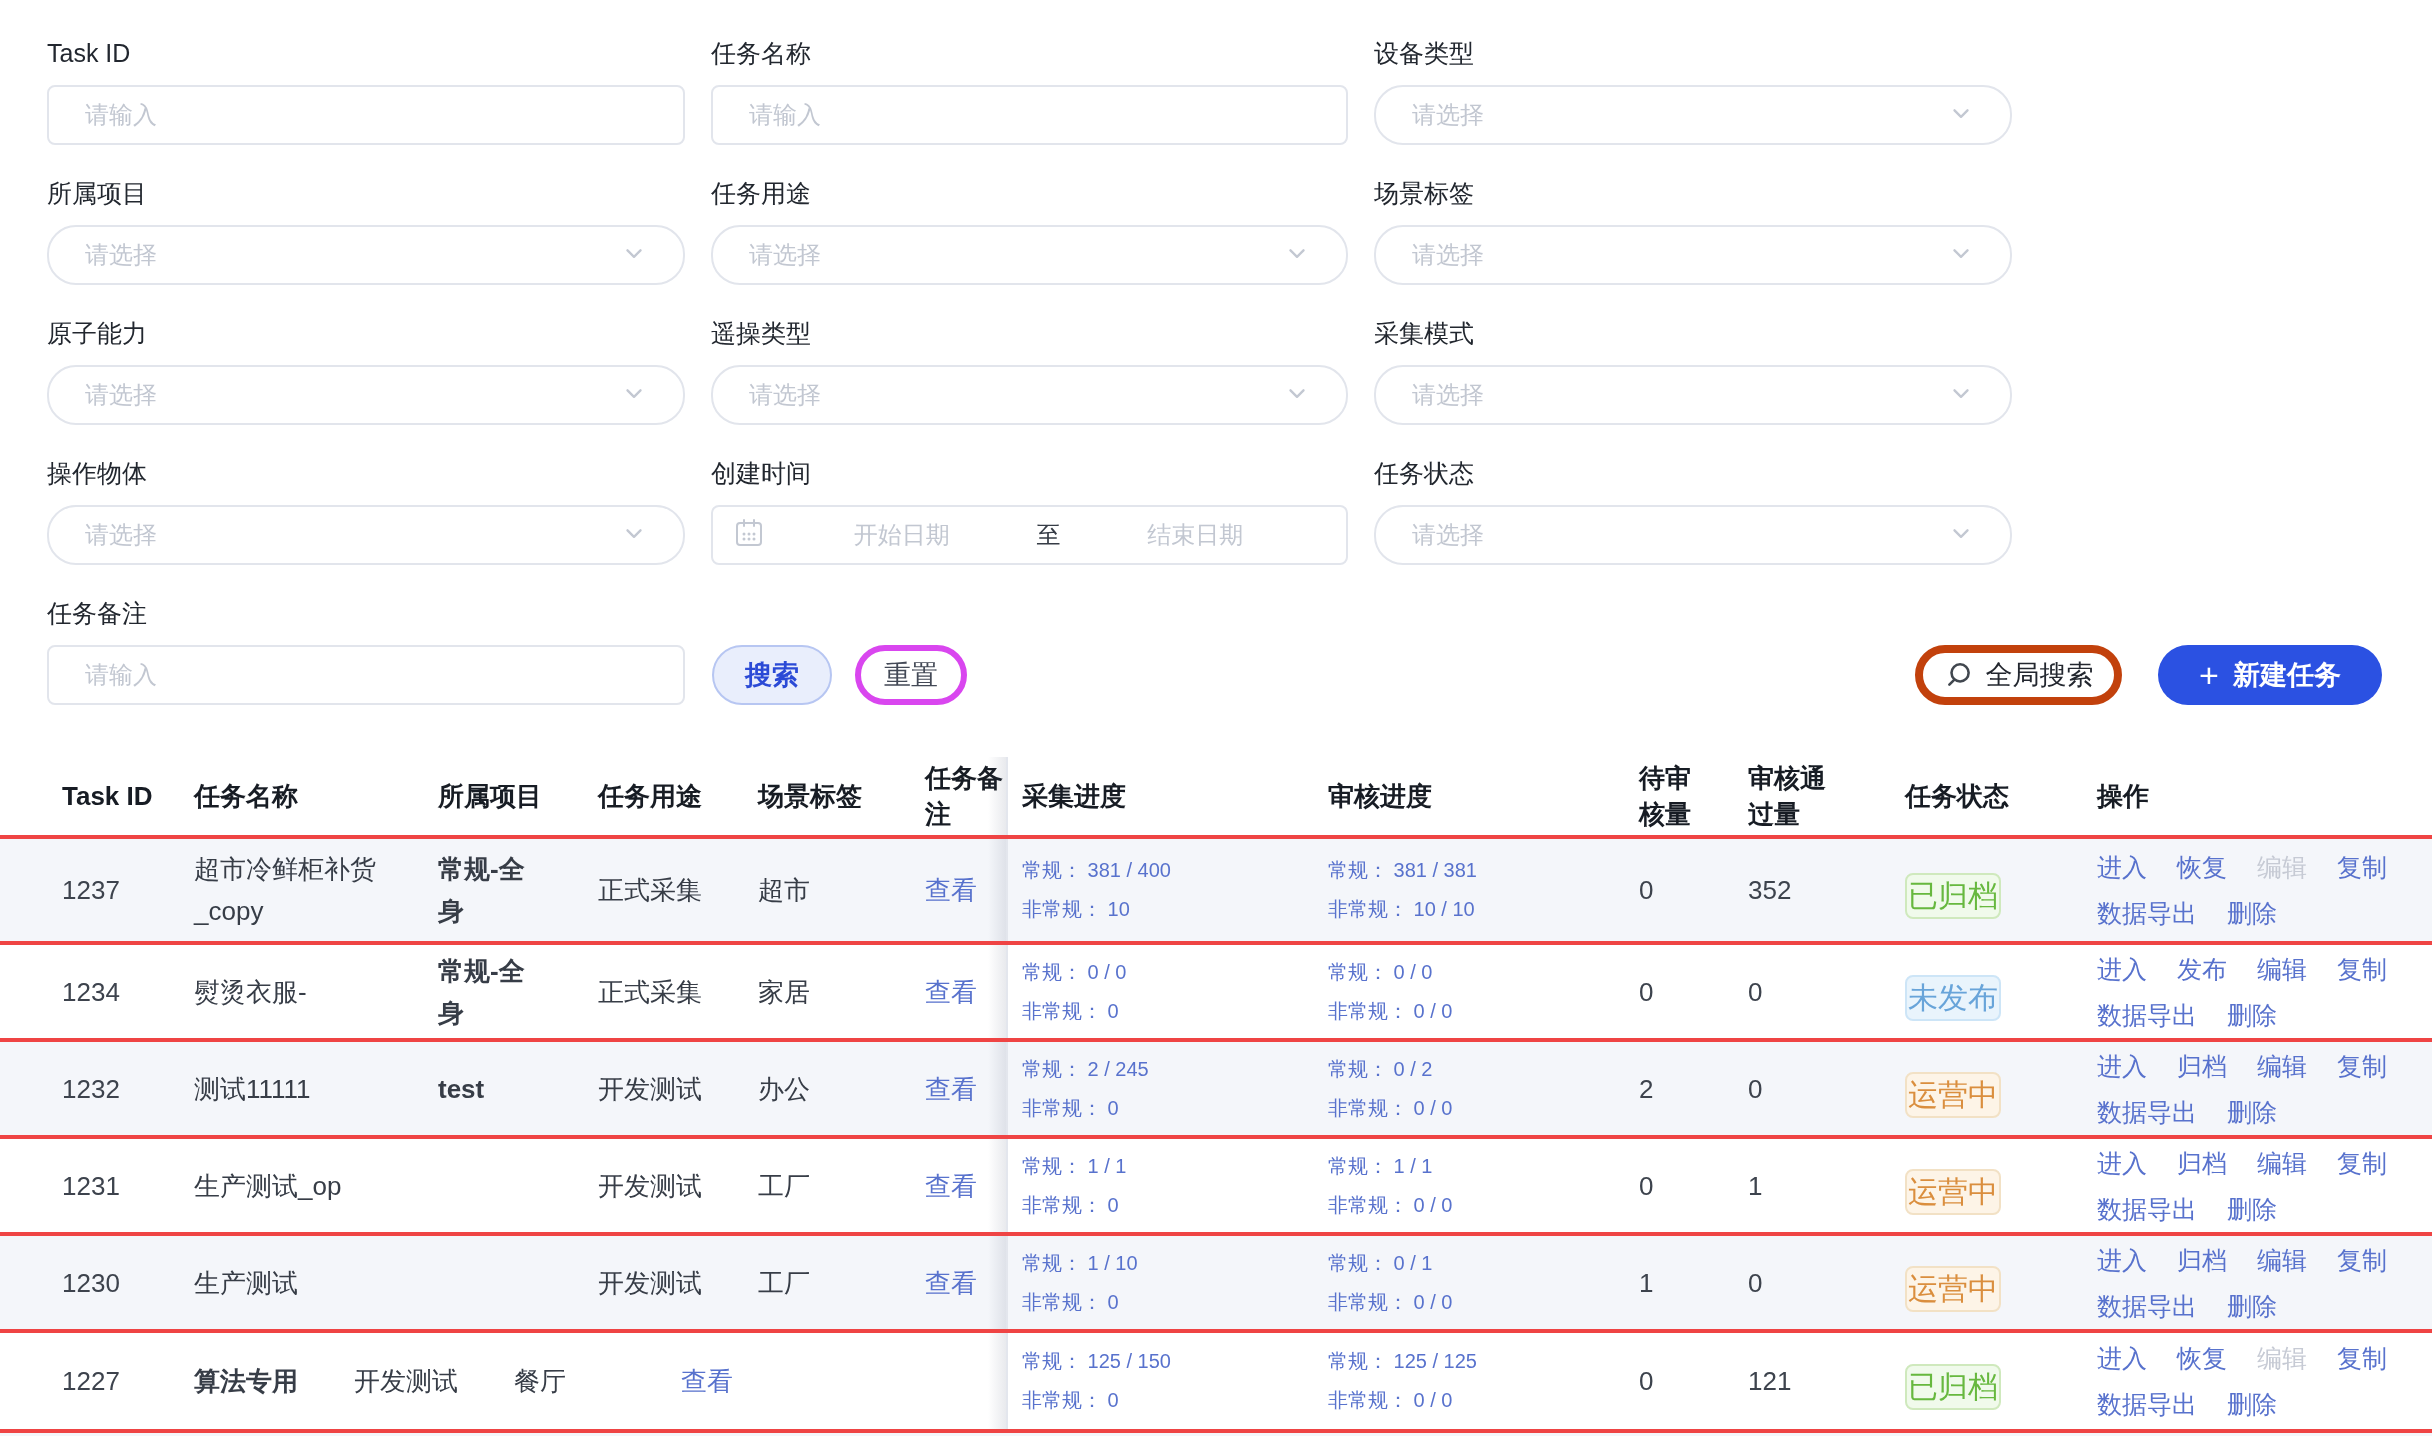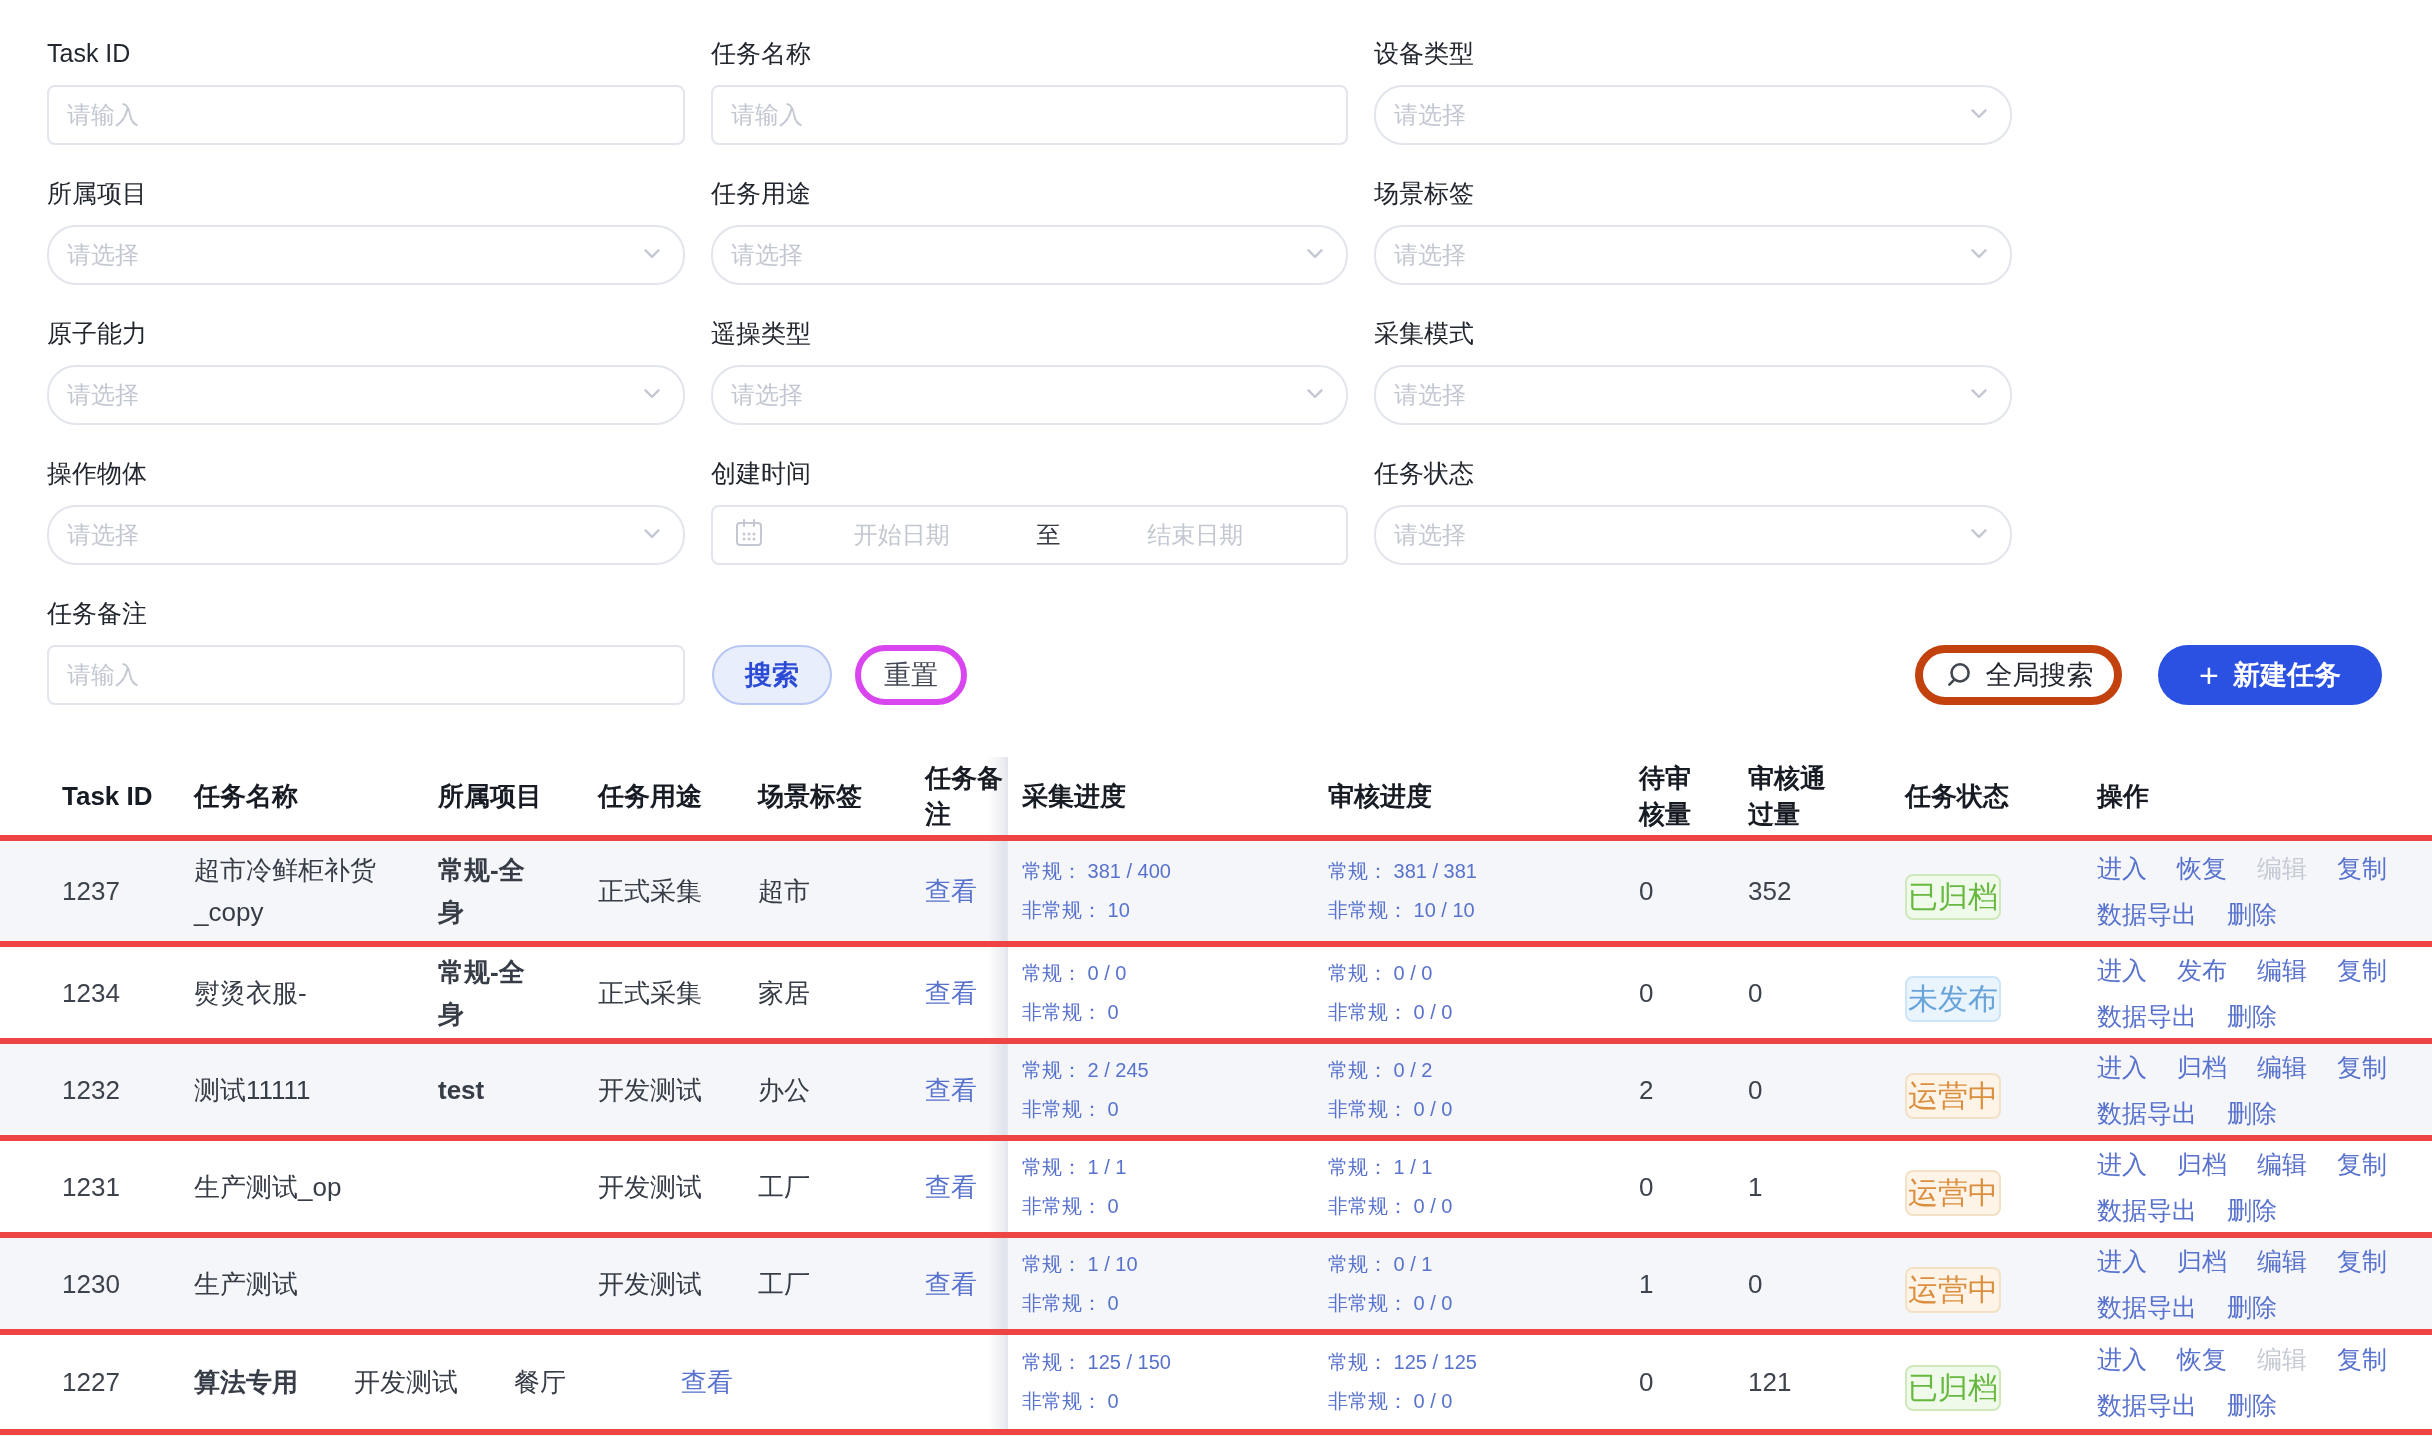--- a/index.html
+++ b/index.html
@@ -4,21 +4,21 @@
 <style>
   * { margin:0; padding:0; box-sizing:border-box; }
   html,body { width:2432px; height:1436px; background:#ffffff; overflow:hidden;
     font-family:"Liberation Sans","DejaVu Sans",sans-serif; }
   
   .filter-wrap { padding:38px 0 0 47px; }
   .filter-grid { display:grid; grid-template-columns:638px 637px 638px;
     column-gap:26px; row-gap:33px; }
   .f-label { font-size:25px; color:#22272f; line-height:30px; margin-bottom:17px; }
   .ctl { height:60px; border:2px solid #e2e5ec; border-radius:8px; background:#fff;
-    display:flex; align-items:center; padding:0 18px; }
+    display:flex; align-items:center; padding:0 36px; }
   .ctl .ph { font-size:24px; color:#c2c7d1; flex:1; }
   .ctl.select { cursor:pointer;border-radius:29px; }
   .ctl .chev { flex:0 0 auto; }
   .ctl.dr { padding:0 20px; }
   .ctl.dr .cal { margin-right:6px; flex:0 0 auto; }
   .ctl.dr .ph { text-align:center; }
   .ctl.dr .sep { font-size:24px; color:#363c46; padding:0 4px; }
   
   .action-row { display:flex; align-items:flex-end; margin-top:33px; padding-right:50px; }
   .remark-slot { width:638px; }
@@ -31,21 +31,21 @@
   .spacer { flex:1; }
   .btn-global { width:207px; background:#fff; border:8px solid #c2410c; color:#23272f; }
   .btn-global svg { margin-right:12px; }
   .btn-new { width:224px; margin-left:36px; background:#2b51e2; border:none;
     color:#fff; font-weight:700; }
   .btn-new .plus { font-size:34px; font-weight:300; margin-right:14px; line-height:1; }
   
   .task-table { margin-top:52px; }
   .t-row { display:flex; width:2432px; background:#fff; }
   .t-row.striped { background:#f4f6fa; }
-  .t-row.bordered { border-top:6px solid #ef4444;justify-content:flex-end; }
+  .t-row.bordered { border-top:4px solid #ef4444;justify-content:flex-end; }
   .cols-left { flex:0 0 1008px; width:1008px; display:flex; overflow:hidden;
     position:relative; border-right:2px solid #e3e6ed; }
   .cols-left::after { content:""; position:absolute; top:0; bottom:0; right:0; width:18px;
     background:linear-gradient(to left, rgba(70,80,110,0.12), rgba(70,80,110,0)); }
   .cols-right { flex:1; display:flex; }
   .t-cell { display:flex; flex-direction:column; justify-content:center;
     align-items:flex-start; font-size:26px; color:#373d47; line-height:42px; }
   .t-head .t-cell { font-weight:700; color:#171c24; white-space:pre-line; line-height:36px; }
   .c-id { width:194px; padding-left:62px; flex:0 0 auto; }
   .c-name { width:244px; padding-right:34px; flex:0 0 auto; }

